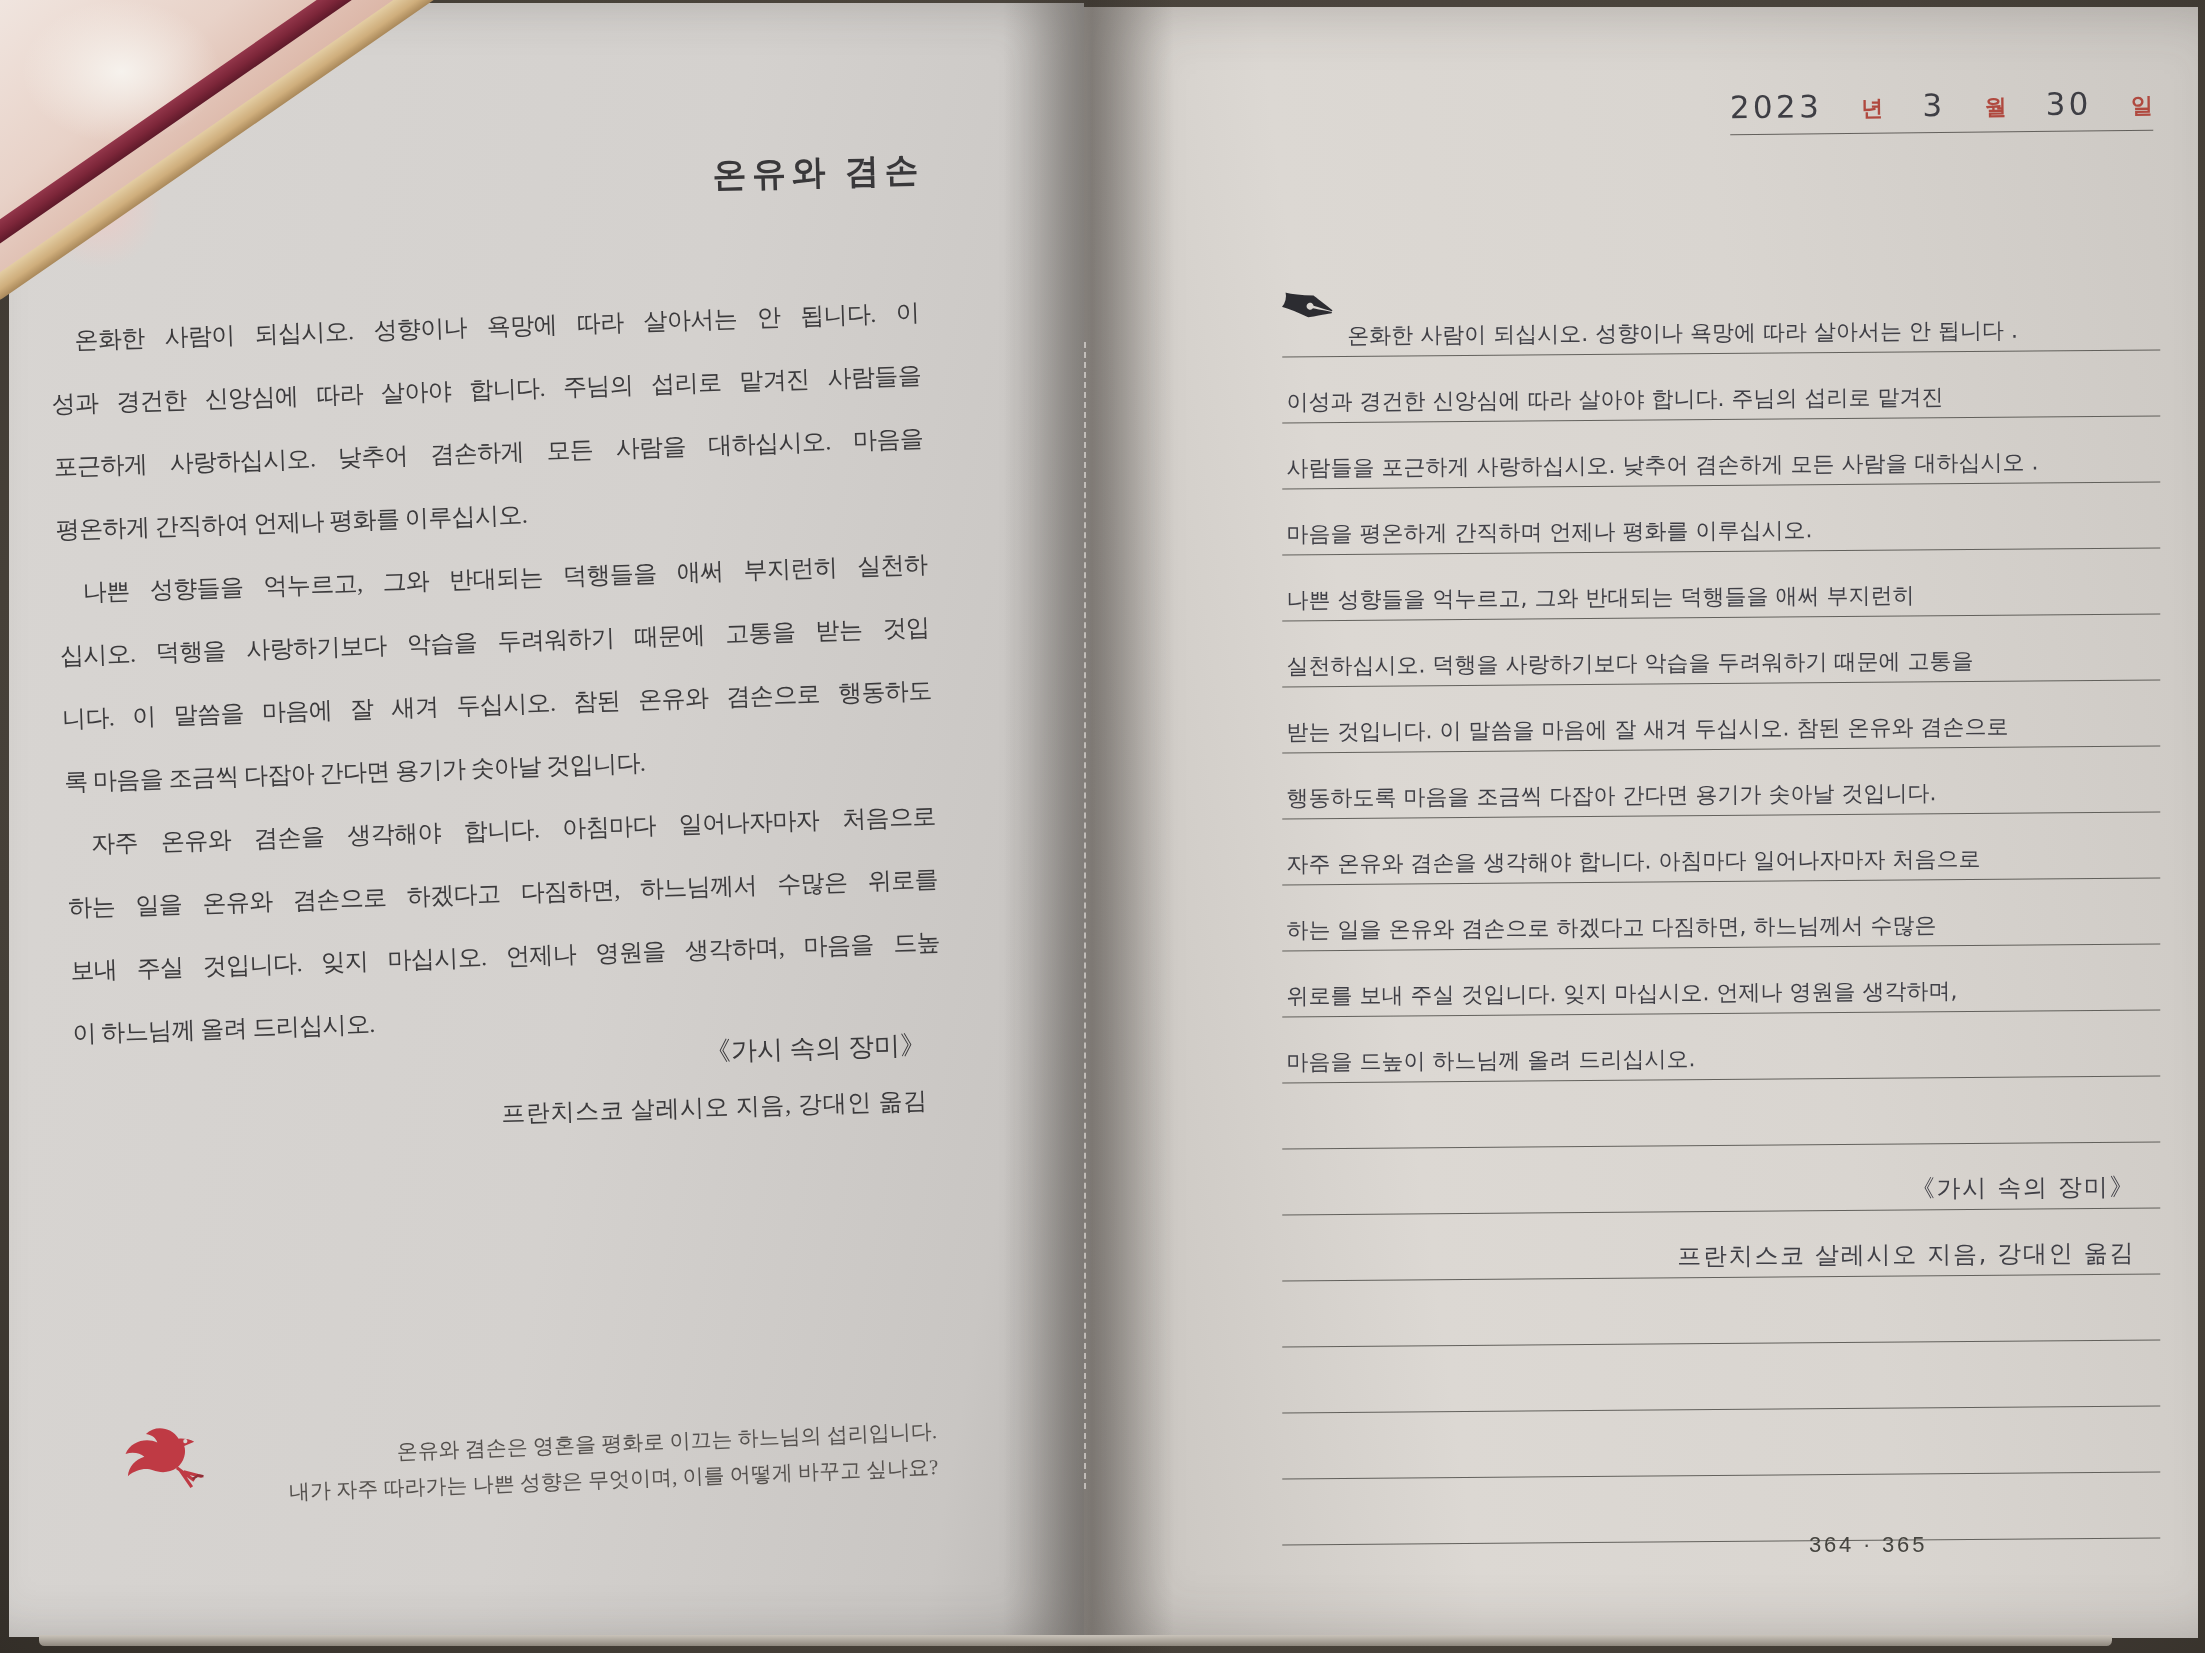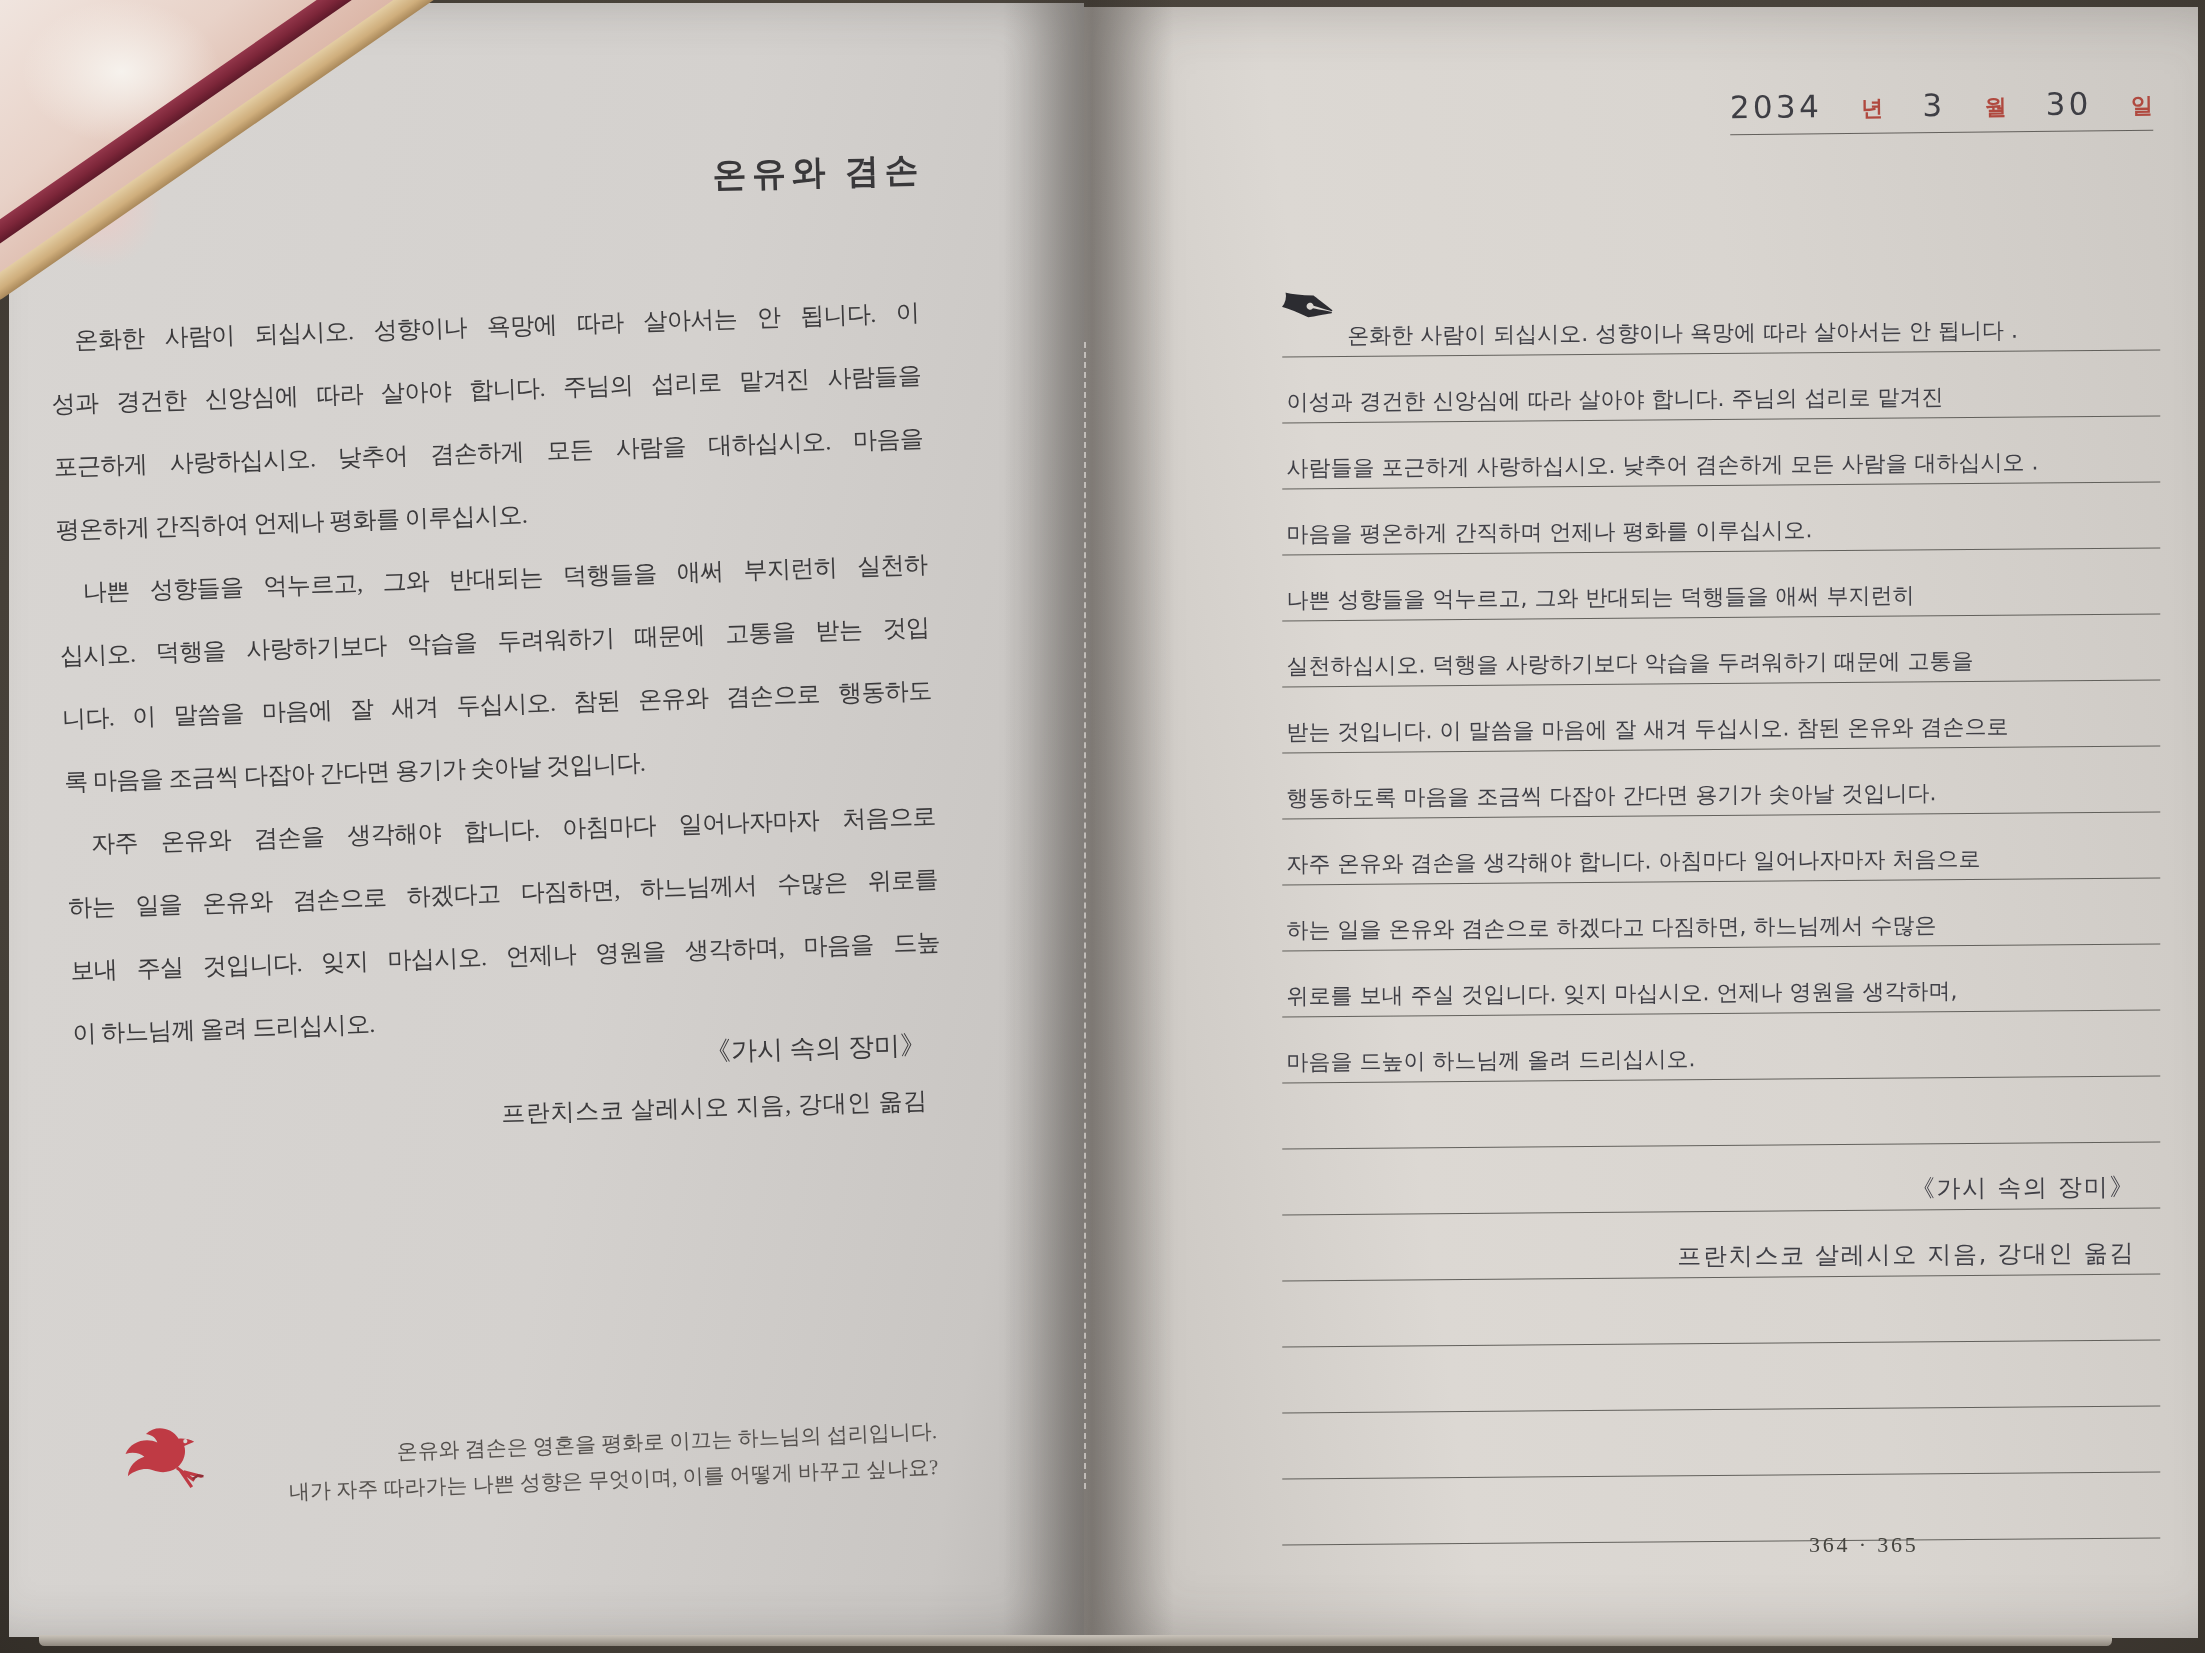--- a/index.html
+++ b/index.html
@@ -72,21 +72,21 @@
   .date-label{font-family:"DejaVu Sans",sans-serif;font-size:22px;color:var(--accent-red,#b0493f);font-weight:bold;}
   .pen-nib-icon{position:absolute;left:1278px;top:265px;font-size:72px;color:#2c2c31;
     transform:rotate(14deg);font-family:"DejaVu Sans",sans-serif;z-index:3;}
   .rows{position:absolute;left:1282px;top:288px;width:878px;}
   .row{position:relative;height:65px;border-bottom:1.7px solid rgba(78,76,72,.85);transform:rotate(-0.45deg);}
   .row .hw{position:absolute;left:4.4px;bottom:5.5px;font-family:"DejaVu Sans",sans-serif;
     font-size:22px;color:var(--handwriting,#3f3f46);letter-spacing:0px;white-space:nowrap;}
   .row.first .hw{left:65px;}
   .row.r-right .hw{left:auto;right:25px;}
   .row.r-right .hw.big{font-size:24px;letter-spacing:1.7px;}
-  .pagenums{position:absolute;left:1809px;top:1532px;font-family:Liberation Serif, serif;
+  .pagenums{position:absolute;left:1809px;top:1532px;font-family:Liberation Sans, sans-serif;
     font-size:22px;color:#45443f;letter-spacing:2.8px;}
 </style>
 </head>
 <body>
 
 <div class="stage">
 
   <div class="page page-left">
     <div class="chapter-blob"></div>
     <div class="chapter-num">085</div>
@@ -135,21 +135,21 @@
 
     <div class="left-footer">
       <div>온유와 겸손은 영혼을 평화로 이끄는 하느님의 섭리입니다.</div>
       <div>내가 자주 따라가는 나쁜 성향은 무엇이며, 이를 어떻게 바꾸고 싶나요?</div>
     </div>
   </div>
 
   <div class="page page-right"></div>
 
   <div class="date-row">
-    <span class="date-num">2034</span>
+    <span class="date-num">2023</span>
     <span class="date-label">년</span>
     <span class="date-num">3</span>
     <span class="date-label">월</span>
     <span class="date-num">30</span>
     <span class="date-label">일</span>
   </div>
 
   <div class="pen-nib-icon">✒</div>
 
   <div class="rows">

